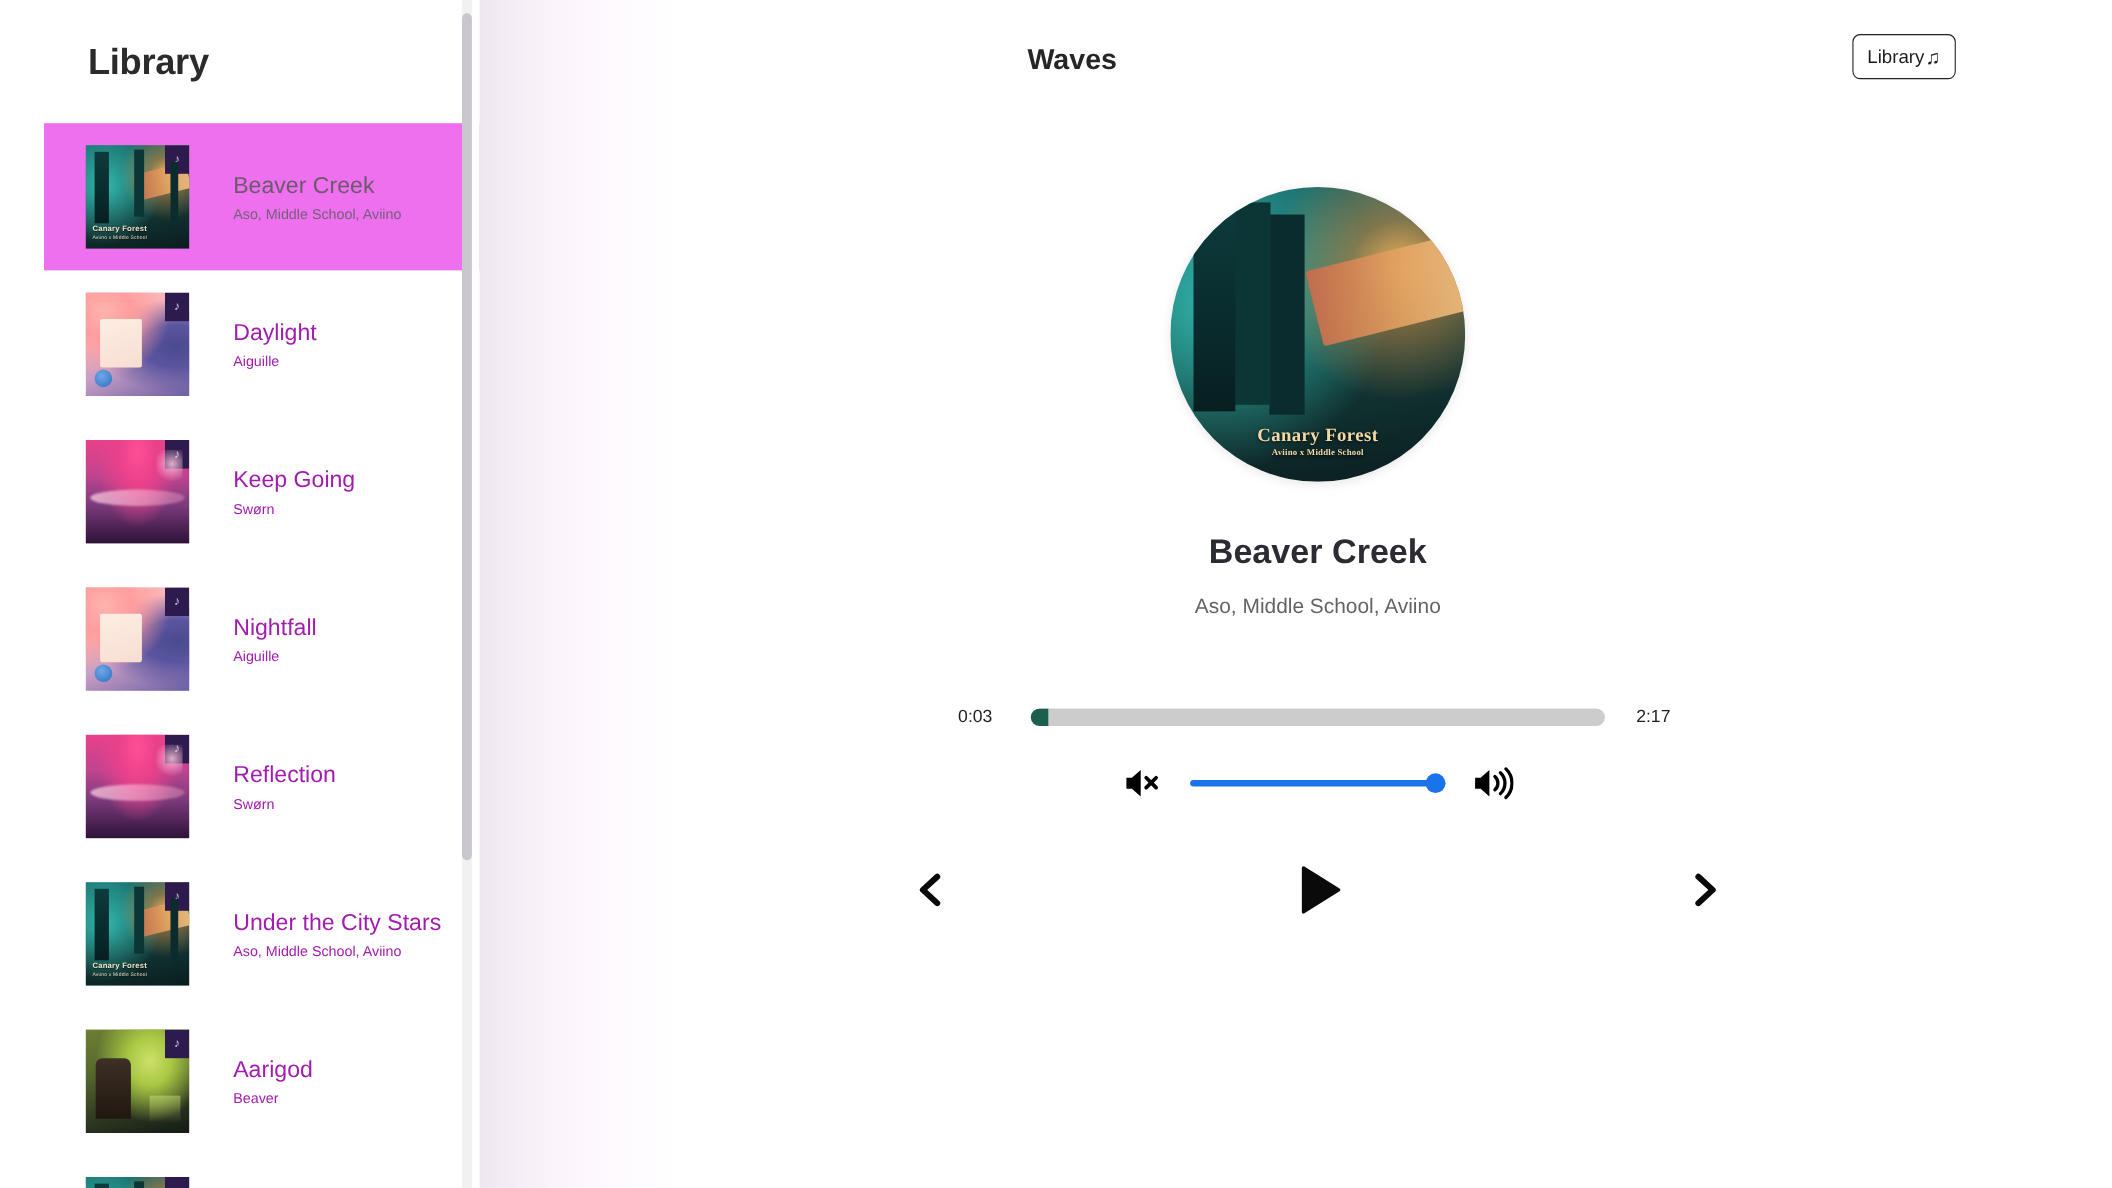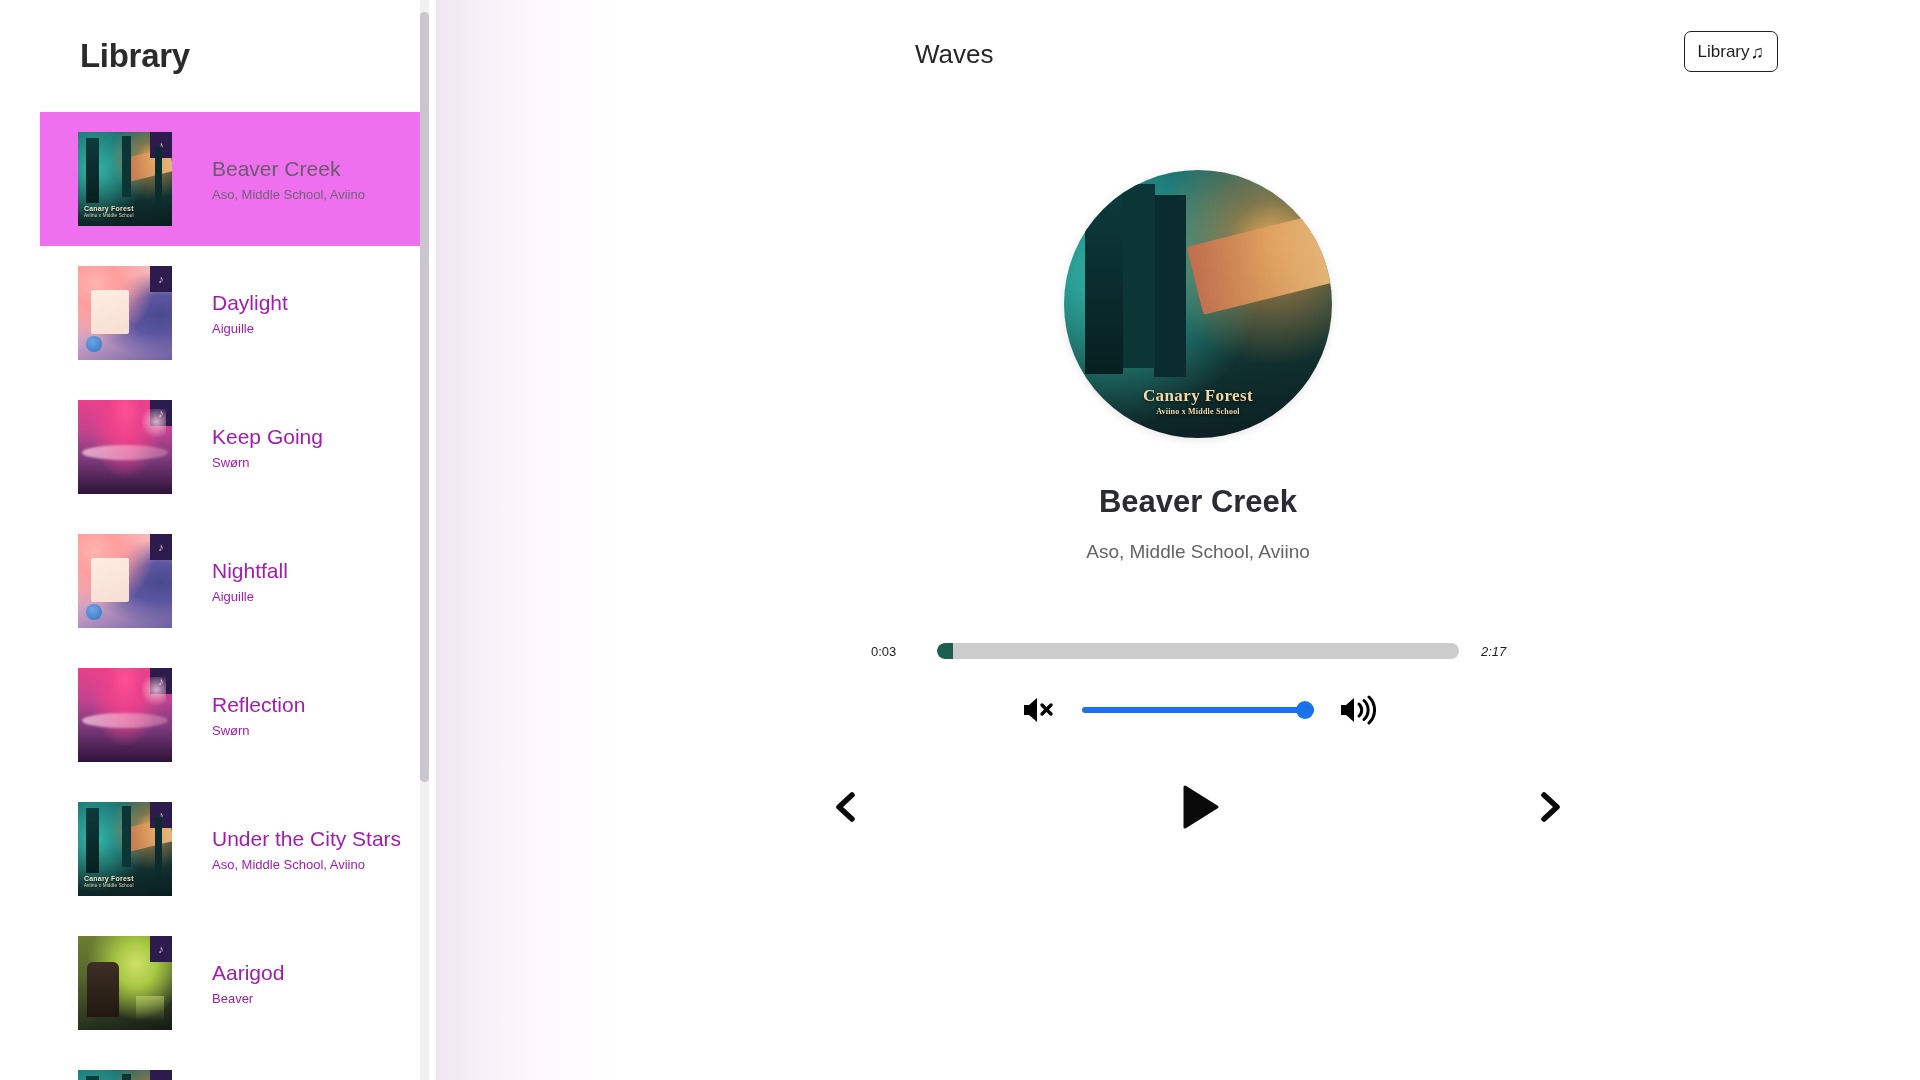--- a/index.html
+++ b/index.html
@@ -200,23 +200,23 @@
         #efe6f0 0px, #f7eff7 40px, #fdf7fd 90px, #ffffff 180px, #ffffff 100%);
   }
   .topbar {
     height: 108px;
     display: flex;
     align-items: center;
     position: relative;
   }
   .app-title {
     position: absolute;
-    left: 479px;
+    left: 498px;
     font-size: 26px;
-    font-weight: normal;
+    font-weight: bold;
     color: #262626;
   }
   .library-btn {
     position: absolute;
     right: 182px;
     top: 31px;
     height: 41px;
     padding: 0 13px;
     display: flex;
     align-items: center;
@@ -269,25 +269,25 @@
     color: #636369;
   }
 
   .progress-row {
     margin-top: 80px;
     display: flex;
     align-items: center;
     gap: 22px;
   }
   .time-label {
-    font-size: 13px;
+    font-size: 16px;
     color: #1e1e1e;
     width: 44px;
   }
-  .time-label.right { text-align: left; font-style: italic; }
+  .time-label.right { text-align: center; }
   .progress-bar {
     width: 522px; height: 16px;
     background: #cccccc;
     border-radius: 9px;
     position: relative;
     cursor: pointer;
     overflow: hidden;
   }
   .progress-fill {
     position: absolute;

